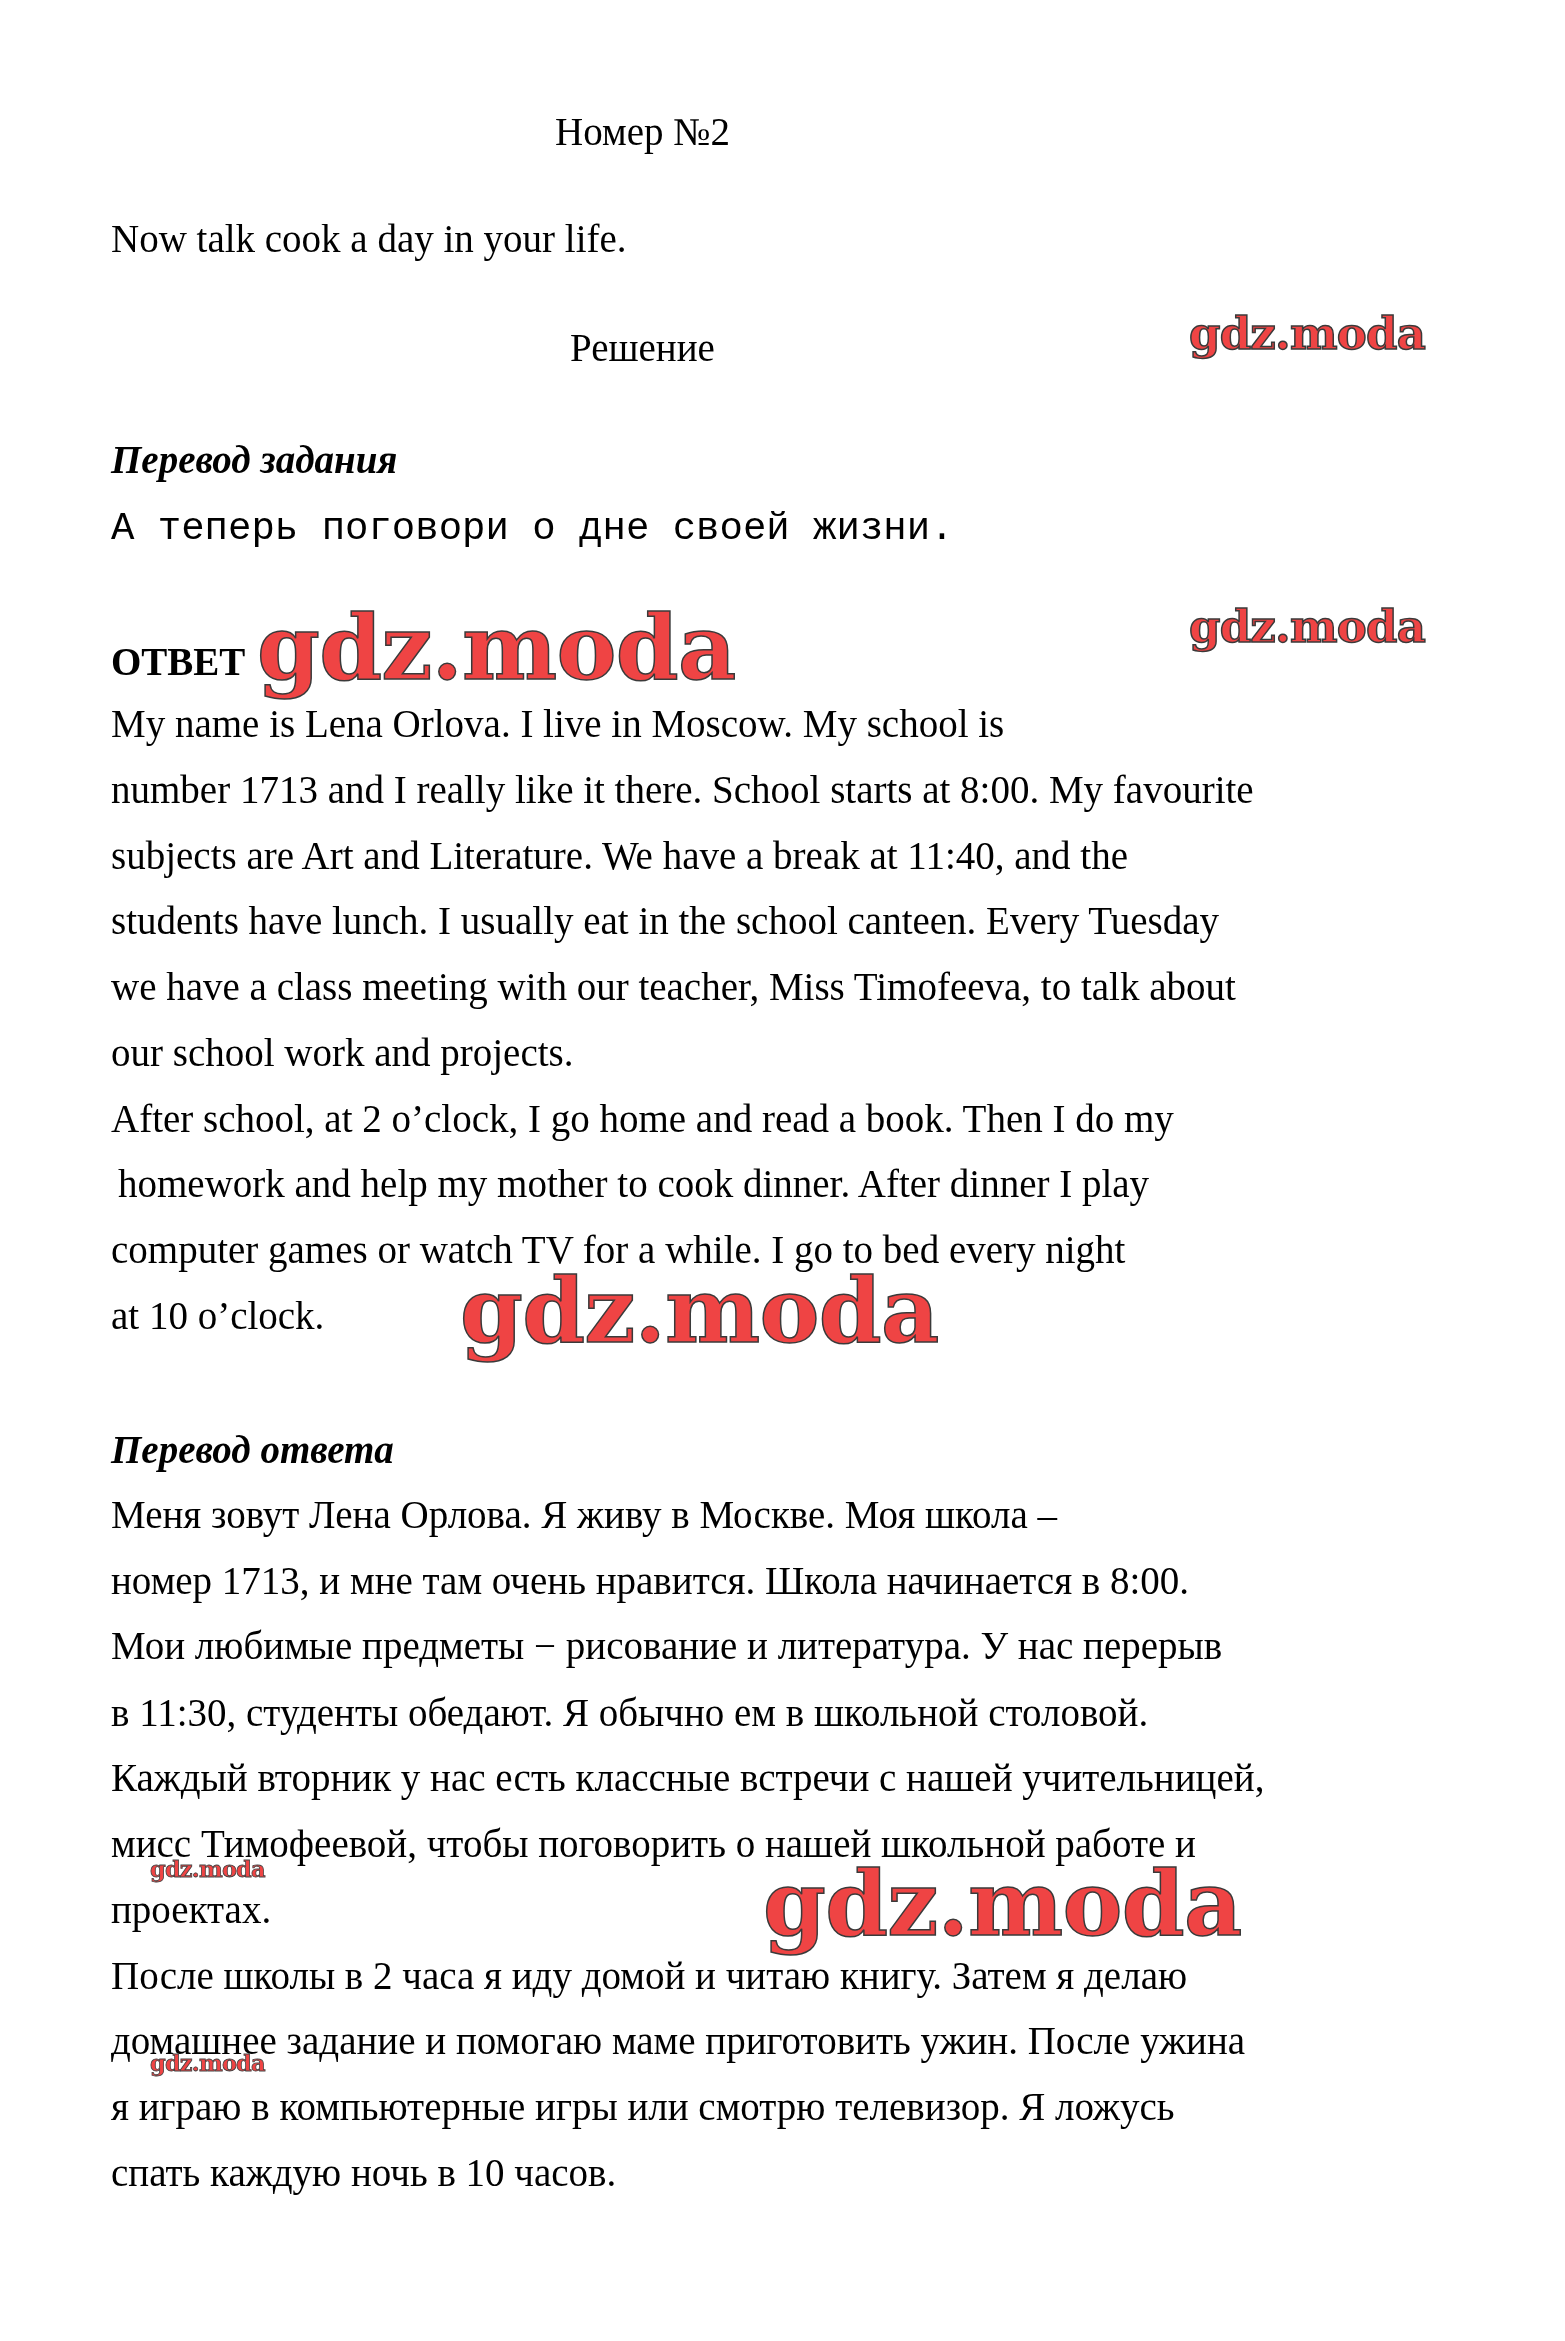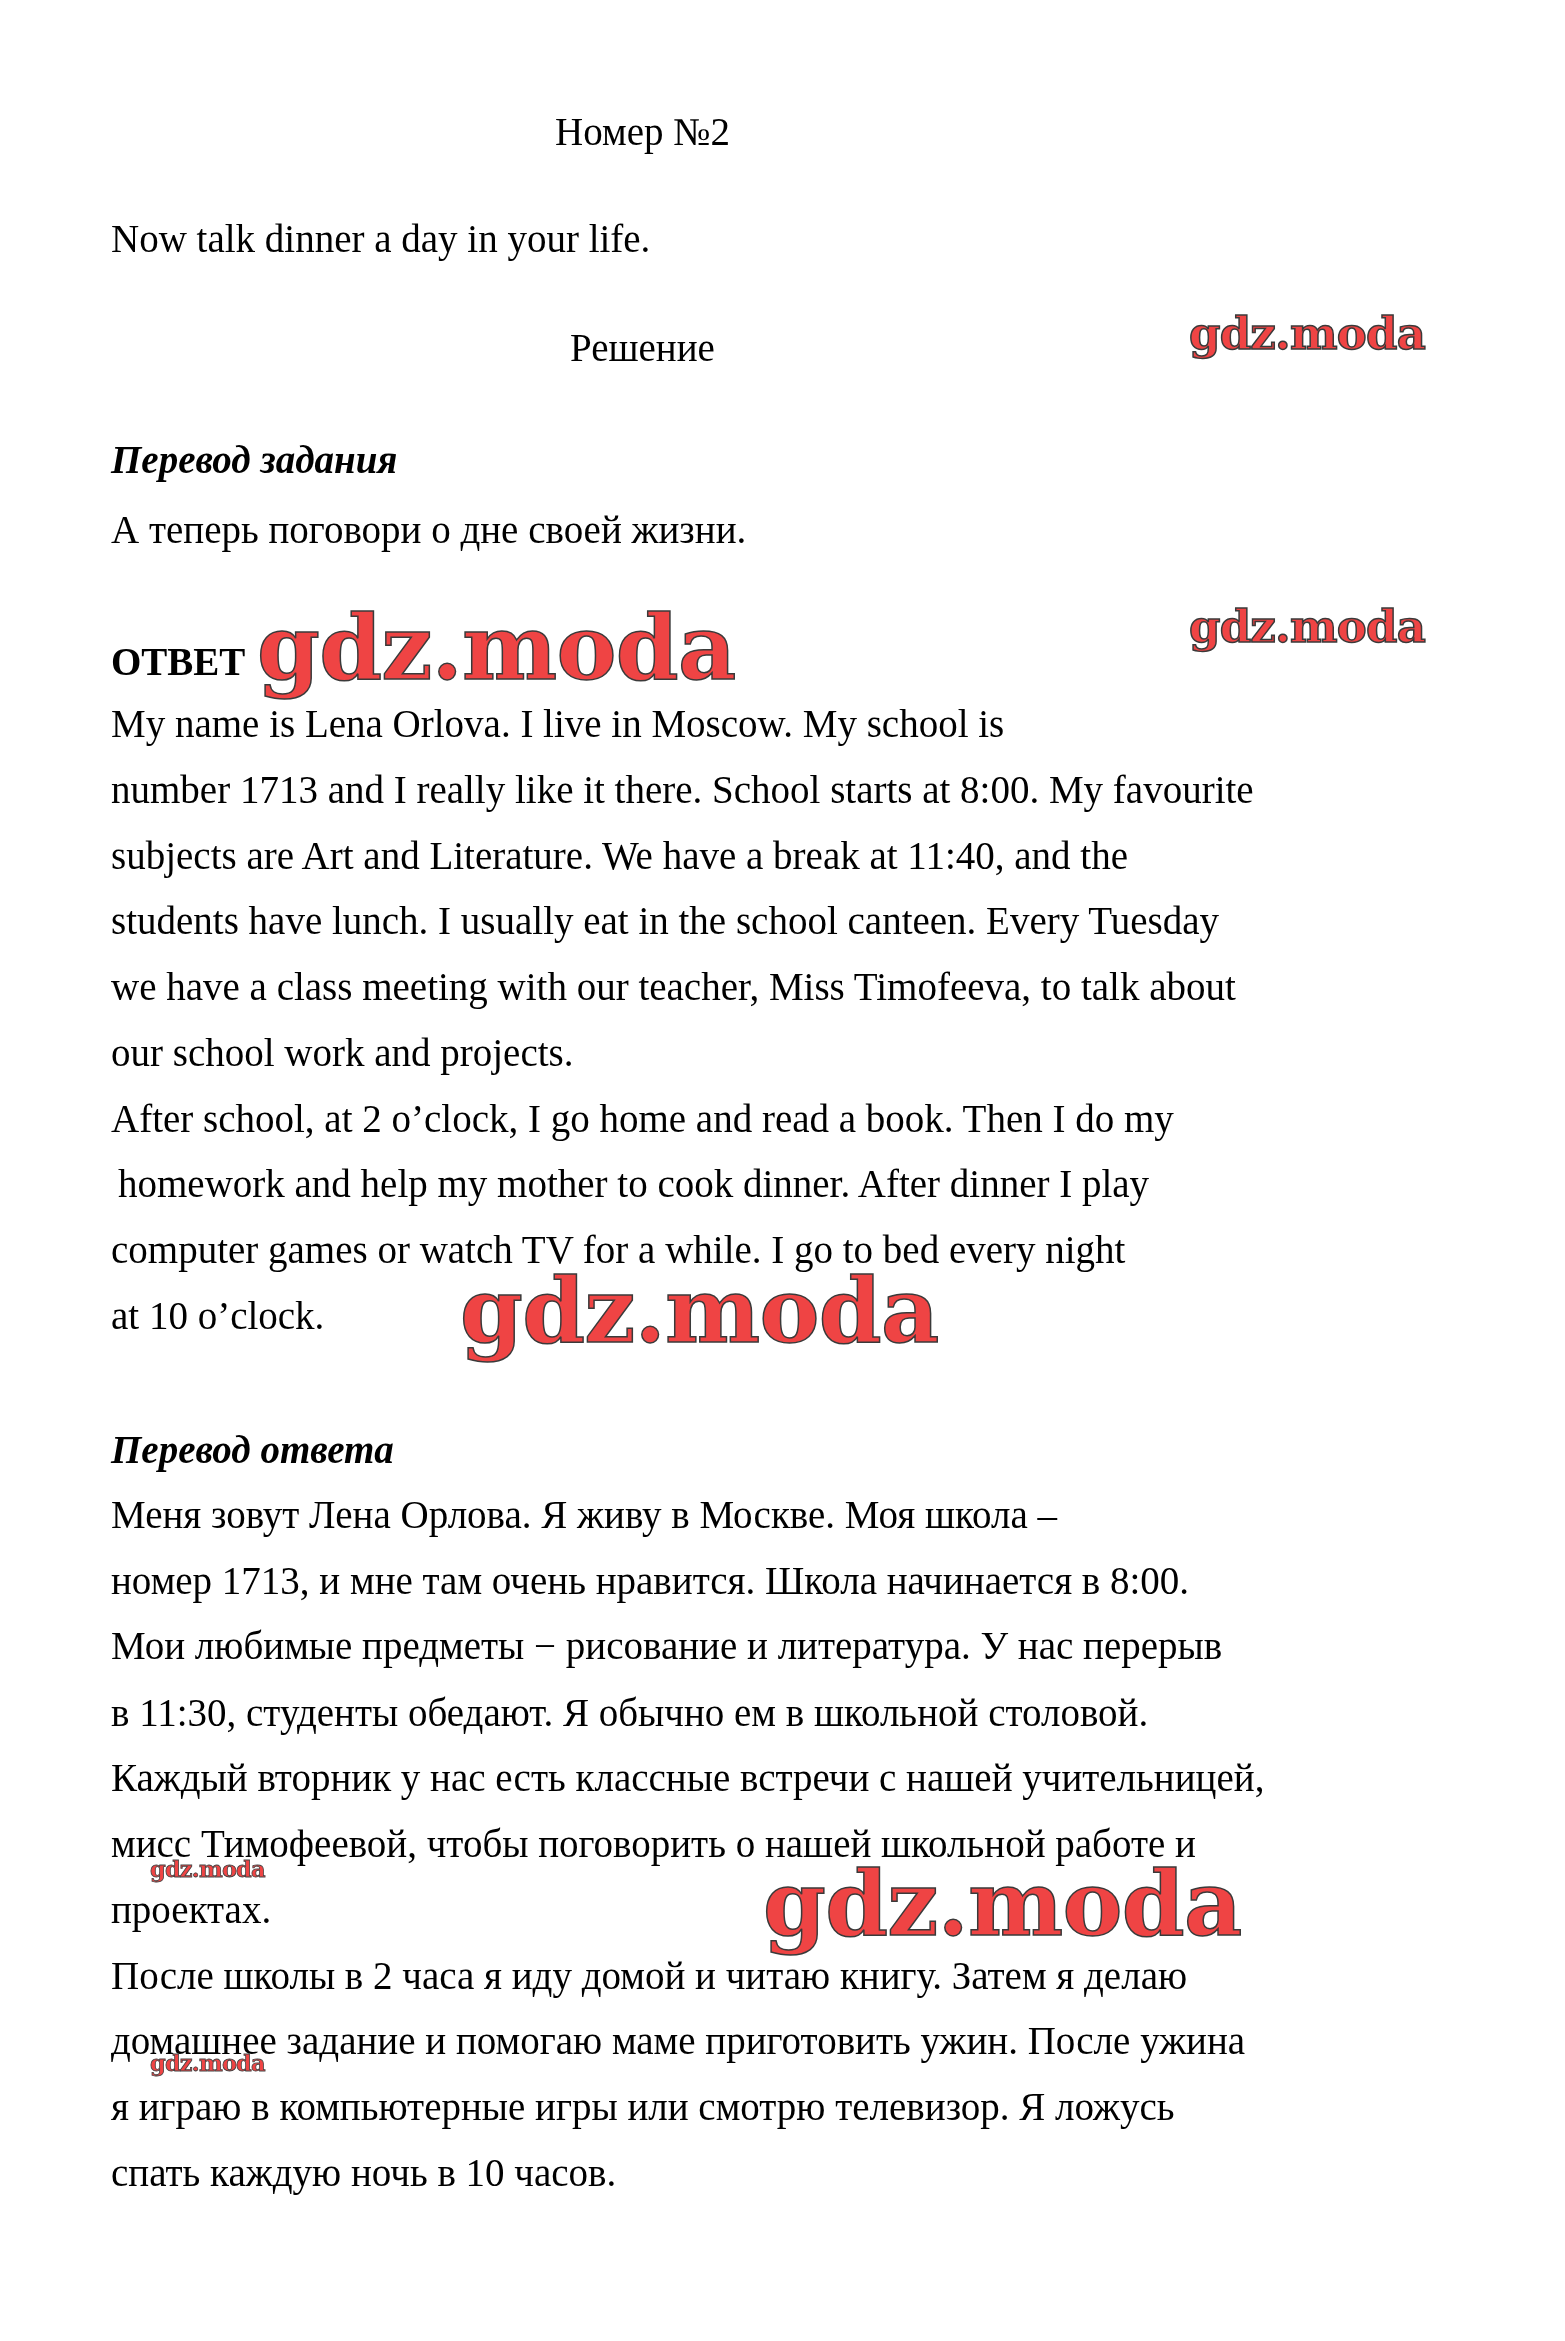--- a/index.html
+++ b/index.html
@@ -23,26 +23,26 @@
     letter-spacing: -0.8px;
   }
   .wm-s { font-size: 45px; }
   .wm-l { font-size: 90px; }
   .wm-xs { font-size: 22.5px; -webkit-text-stroke: 0.8px #444; }
 </style>
 </head>
 <body>
 
 <div class="line center" style="top:109px;">Номер №2</div>
-<div class="line" style="top:216px;">Now talk dinner a day in your life.</div>
+<div class="line" style="top:216px;">Now talk cook a day in your life.</div>
 <div class="line center" style="top:325px;">Решение</div>
 <div class="wm wm-s" style="left:1189px; top:307px;">gdz.moda</div>
 
 <div class="line italic-bold" style="top:437px;">Перевод задания</div>
-<div class="line" style="top:507px;">А теперь поговори о дне своей жизни.</div>
+<div class="line" style="top:507px;font-family:Liberation Mono, monospace;">А теперь поговори о дне своей жизни.</div>
 
 <div class="line" style="top:639px; font-weight:bold;">ОТВЕТ</div>
 <div class="wm wm-l" style="left:257px; top:594px;">gdz.moda</div>
 <div class="wm wm-s" style="left:1189px; top:600px;">gdz.moda</div>
 
 <div class="line" style="top:701px;">My name is Lena Orlova. I live in Moscow. My school is</div>
 <div class="line" style="top:767px;">number 1713 and I really like it there. School starts at 8:00. My favourite</div>
 <div class="line" style="top:833px;">subjects are Art and Literature. We have a break at 11:40, and the</div>
 <div class="line" style="top:898px;">students have lunch. I usually eat in the school canteen. Every Tuesday</div>
 <div class="line" style="top:964px;">we have a class meeting with our teacher, Miss Timofeeva, to talk about</div>

